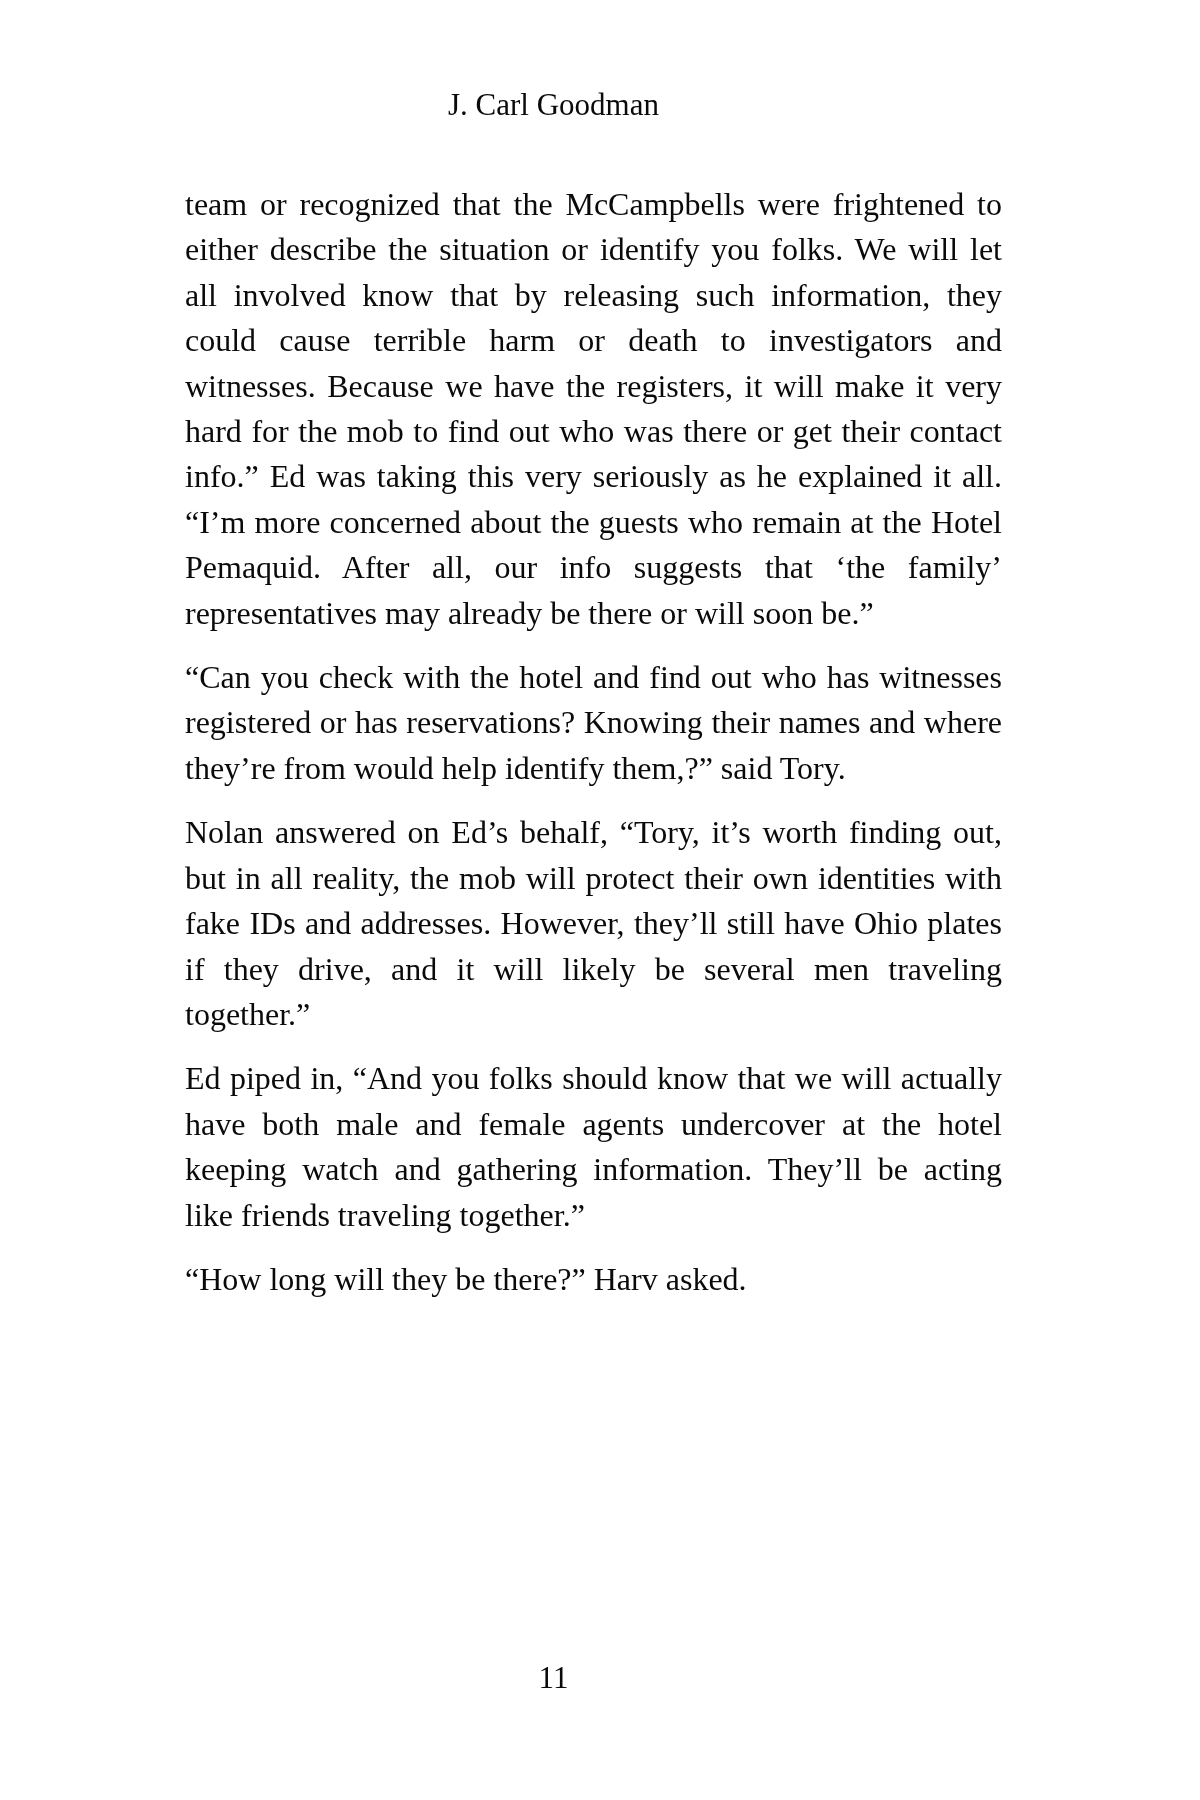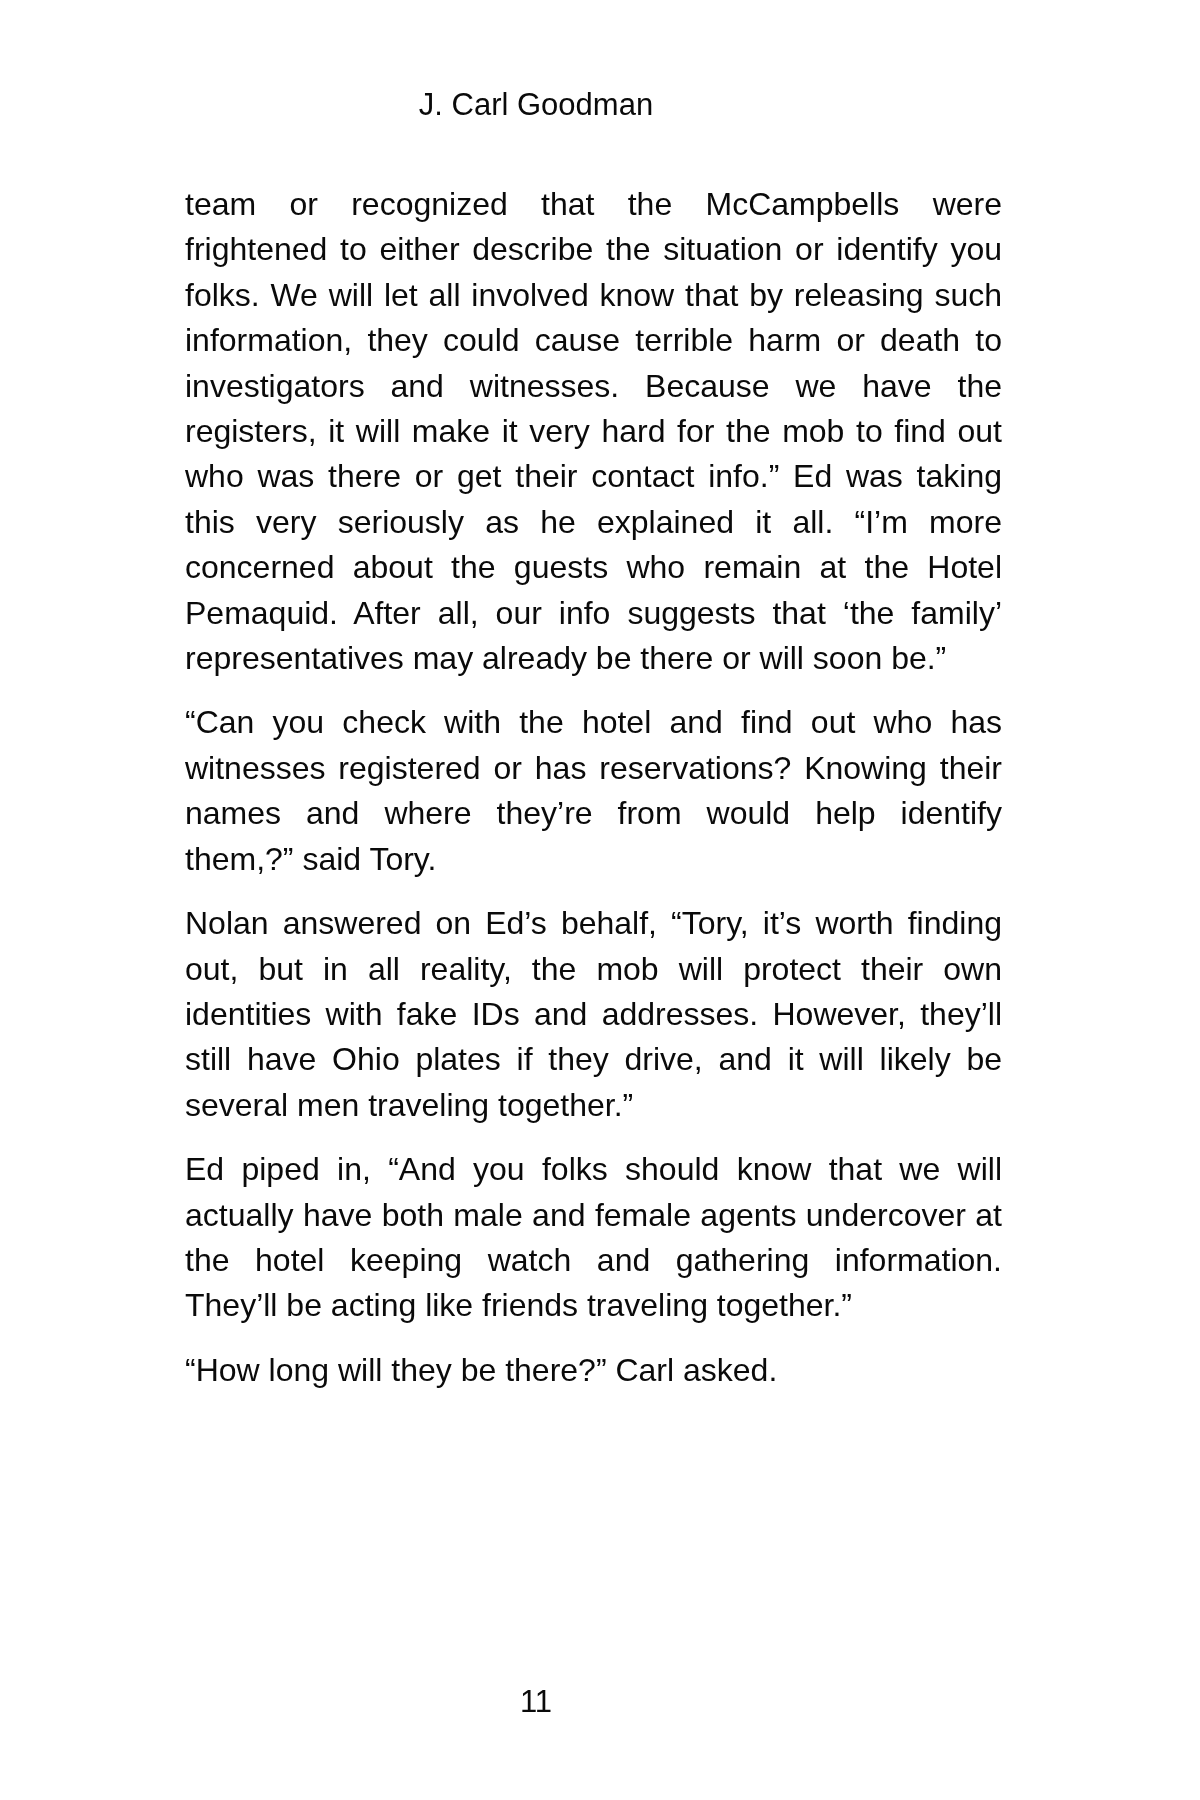--- a/index.html
+++ b/index.html
@@ -6,22 +6,23 @@
     margin: 0;
     padding: 0;
     background: #ffffff;
   }
   .page {
     position: relative;
     width: 1072px;
     height: 1800px;
     background: #ffffff;
     color: #000000;
-    font-family: Liberation Sans, sans-serif;
+    font-family: Liberation Serif, serif;
     overflow: hidden;
+    padding-left: 35px;
   }
   .running-header {
     position: absolute;
     top: 86px;
     left: 0;
     width: 100%;
     text-align: center;
     font-size: 31px;
     line-height: 38px;
     color: #0a0a0a;
@@ -42,33 +43,32 @@
     padding: 0;
   }
   .page-number {
     position: absolute;
     top: 1660px;
     left: 0;
     width: 100%;
     text-align: center;
     font-size: 31px;
     color: #0a0a0a;
-    margin-top: 24px;
   }
 </style>
 </head>
 <body>
 
 <div class="page">
 
   <div class="running-header">J. Carl Goodman</div>
 
   <div class="body-text">
     <p>team or recognized that the McCampbells were frightened to either describe the situation or identify you folks. We will let all involved know that by releasing such information, they could cause terrible harm or death to investigators and witnesses. Because we have the registers, it will make it very hard for the mob to find out who was there or get their contact info.” Ed was taking this very seriously as he explained it all. “I’m more concerned about the guests who remain at the Hotel Pemaquid. After all, our info suggests that ‘the family’ representatives may already be there or will soon be.”</p>
     <p>“Can you check with the hotel and find out who has witnesses registered or has reservations? Knowing their names and where they’re from would help identify them,?” said Tory.</p>
     <p>Nolan answered on Ed’s behalf, “Tory, it’s worth finding out, but in all reality, the mob will protect their own identities with fake IDs and addresses. However, they’ll still have Ohio plates if they drive, and it will likely be several men traveling together.”</p>
     <p>Ed piped in, “And you folks should know that we will actually have both male and female agents undercover at the hotel keeping watch and gathering information. They’ll be acting like friends traveling together.”</p>
-    <p>“How long will they be there?” Carl asked.</p>
+    <p>“How long will they be there?” Harv asked.</p>
   </div>
 
   <div class="page-number">11</div>
 
 </div>
 
 </body></html>

